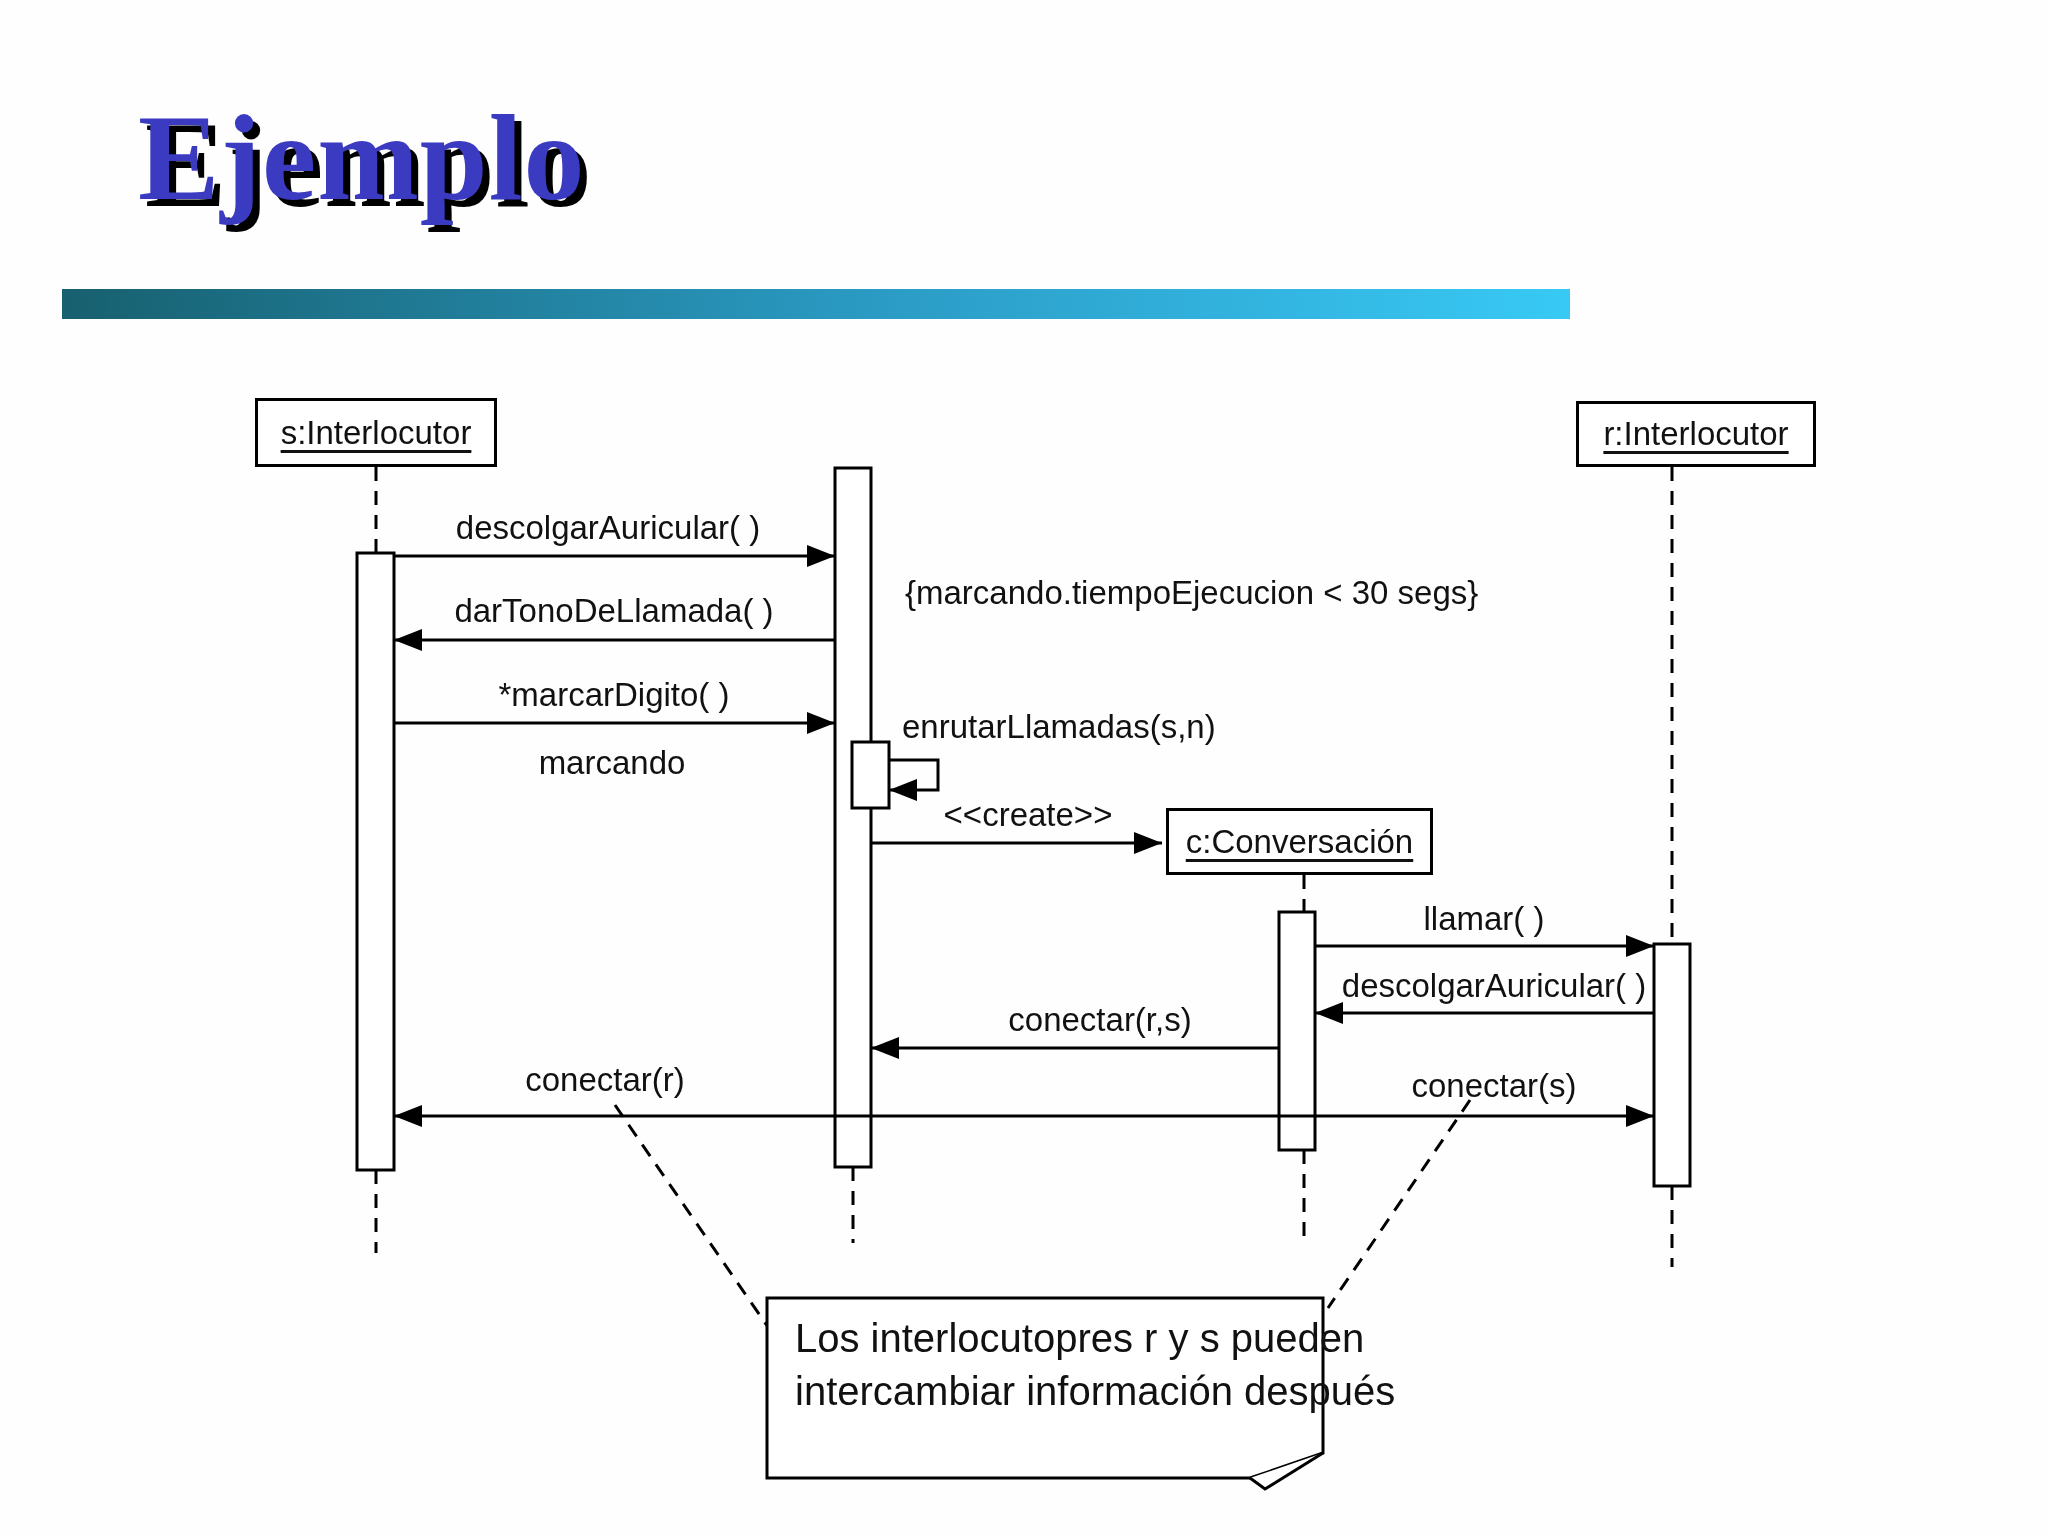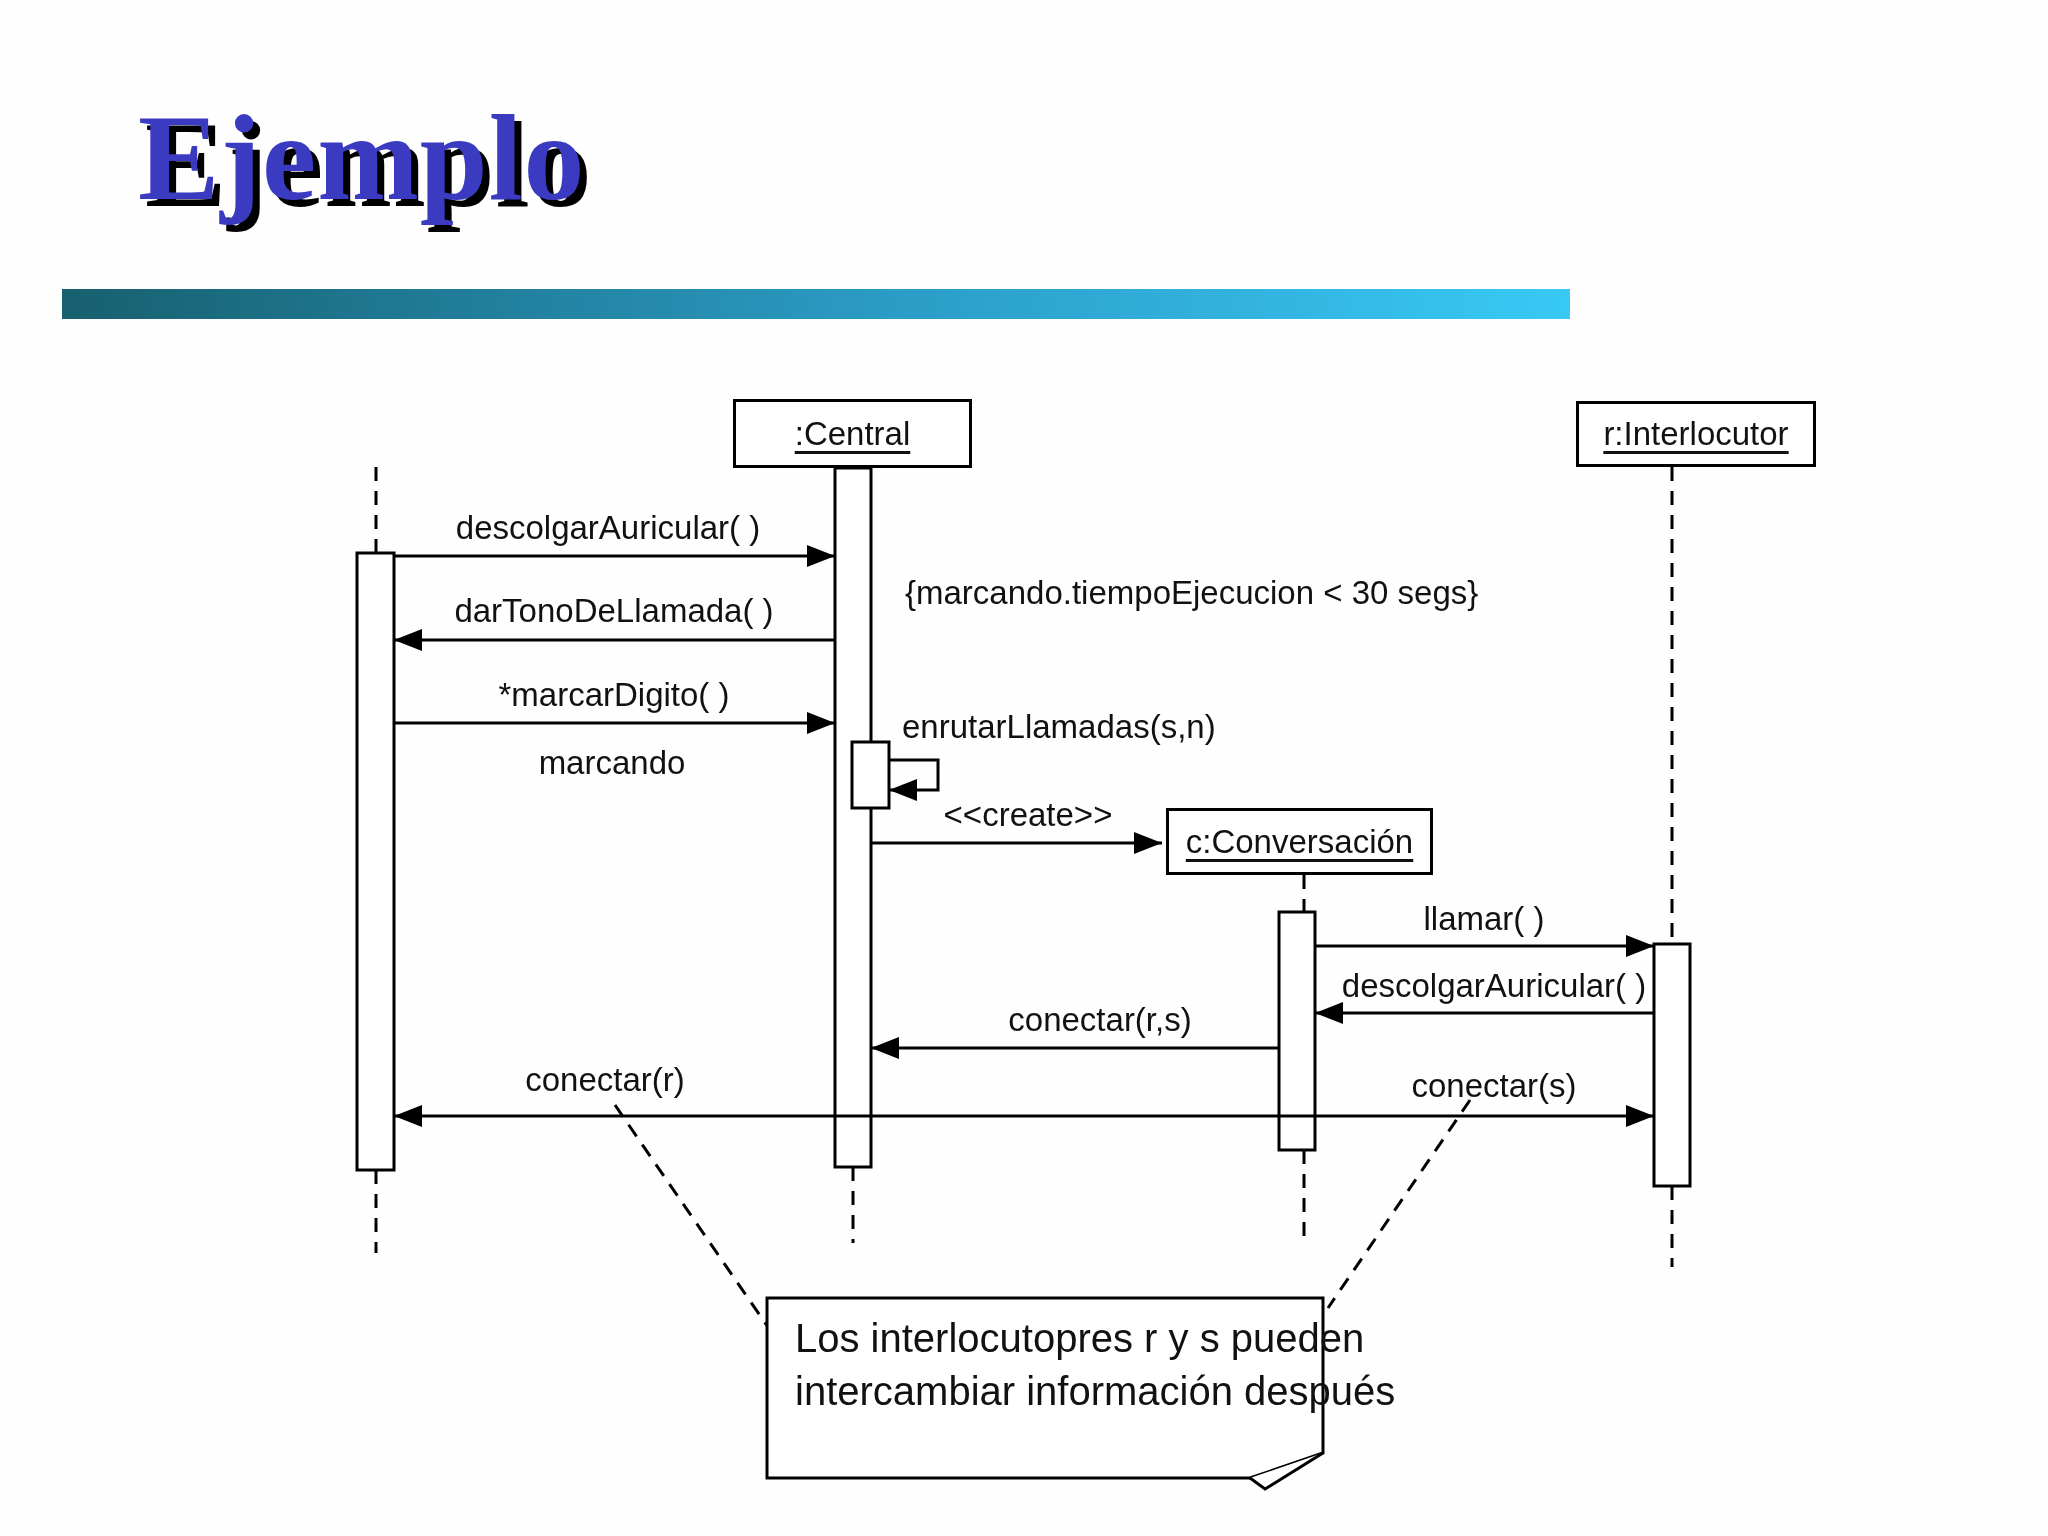--- a/index.html
+++ b/index.html
@@ -88,22 +88,22 @@
       <polygon points="394,1116 422,1105 422,1127"></polygon>
       <polygon points="1654,1116 1626,1105 1626,1127"></polygon>
     </g>
 
     <g stroke="#000" stroke-width="3">
       <path d="M767,1298 H1323 V1453 L1250,1478 H767 Z" fill="#fff"></path>
       <path d="M1250,1478 L1265,1489 L1323,1453" fill="#fff"></path>
     </g>
   </svg>
 
-  <div class="hbox" style="left:733px;top:399px;width:239px;height:69px;">
-    <span>:Central</span>
+  <div class="hbox" style="left:255px;top:398px;width:242px;height:69px;">
+    <span>s:Interlocutor</span>
   </div>
   <div class="hbox" style="left:1166px;top:808px;width:267px;height:67px;">
     <span>c:Conversación</span>
   </div>
   <div class="hbox" style="left:1552px;top:401px;width:240px;height:66px;margin-left:24px;">
     <span>r:Interlocutor</span>
   </div>
 
   <div class="msg-label" style="left:608px;top:528px;">descolgarAuricular( )</div>
   <div class="msg-label left-anchor" style="left:905px;top:593px;">{marcando.tiempoEjecucion &lt; 30 segs}</div>

